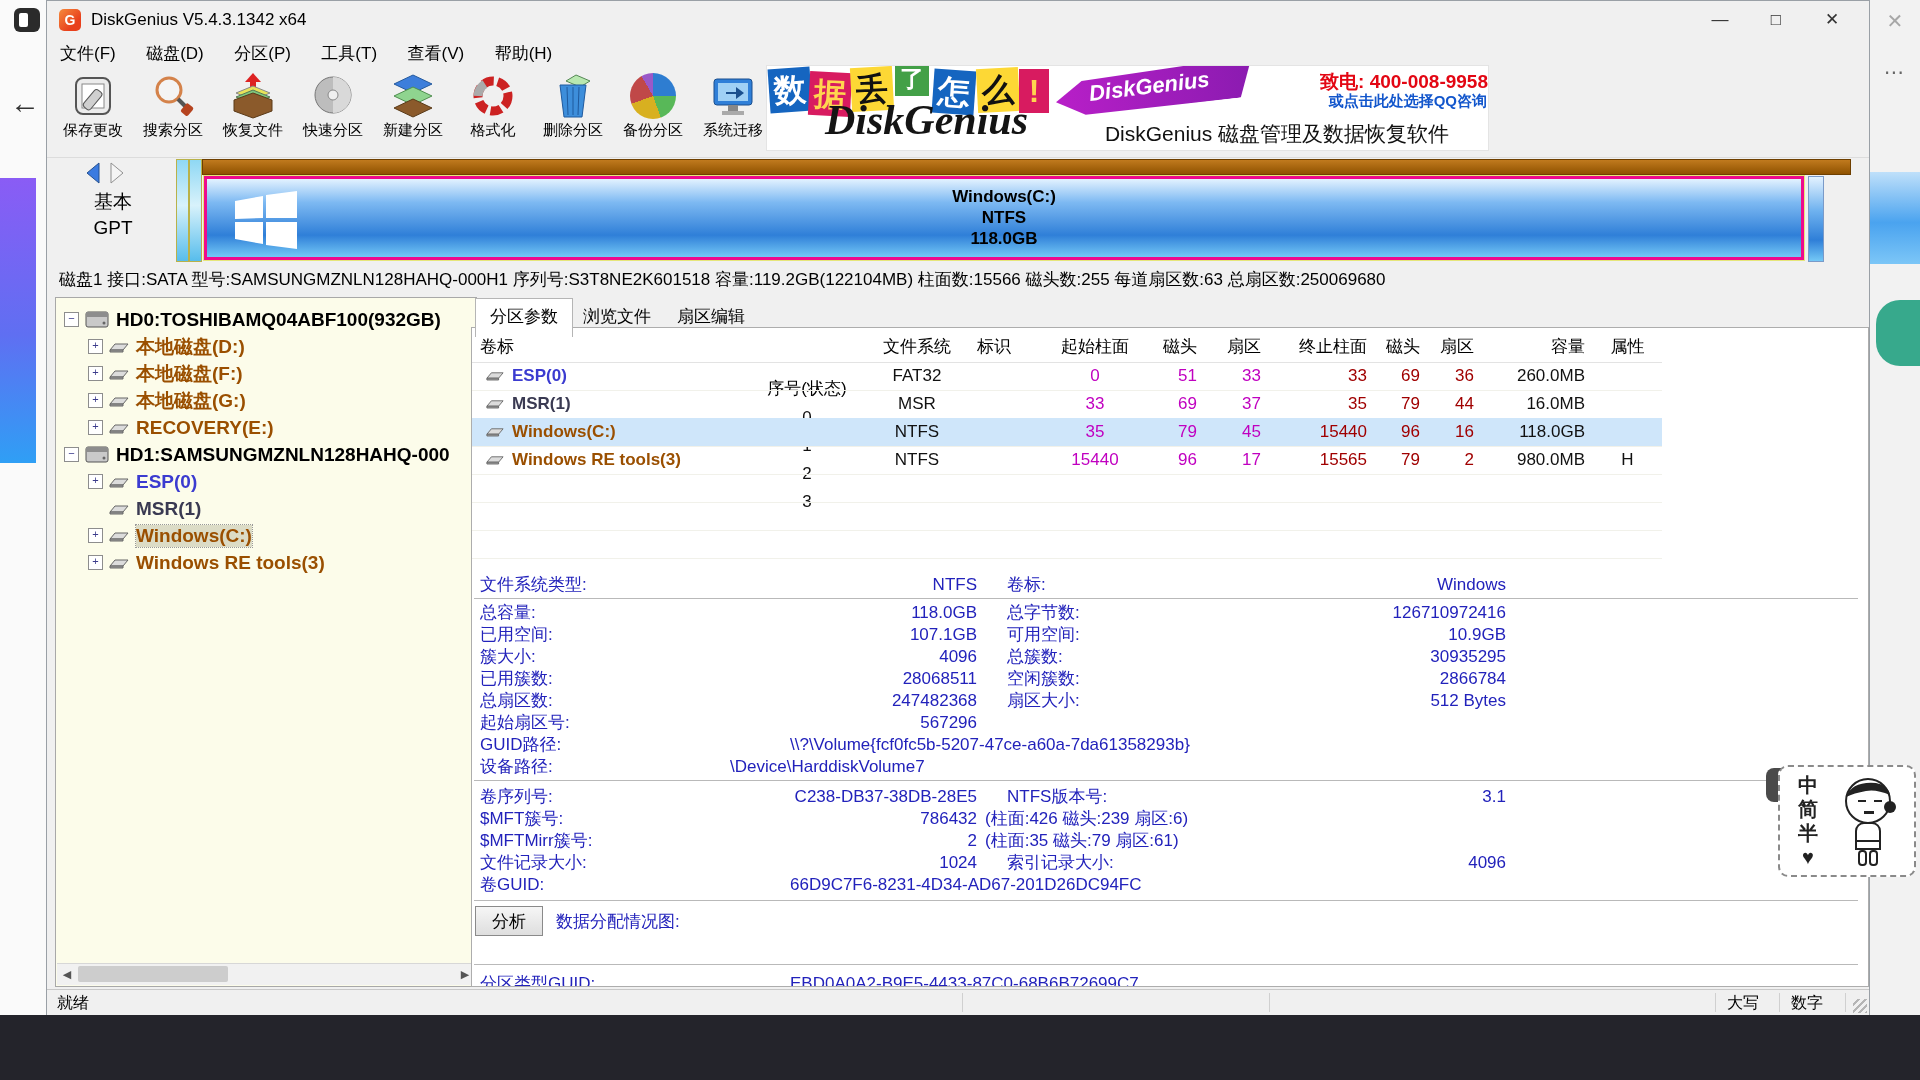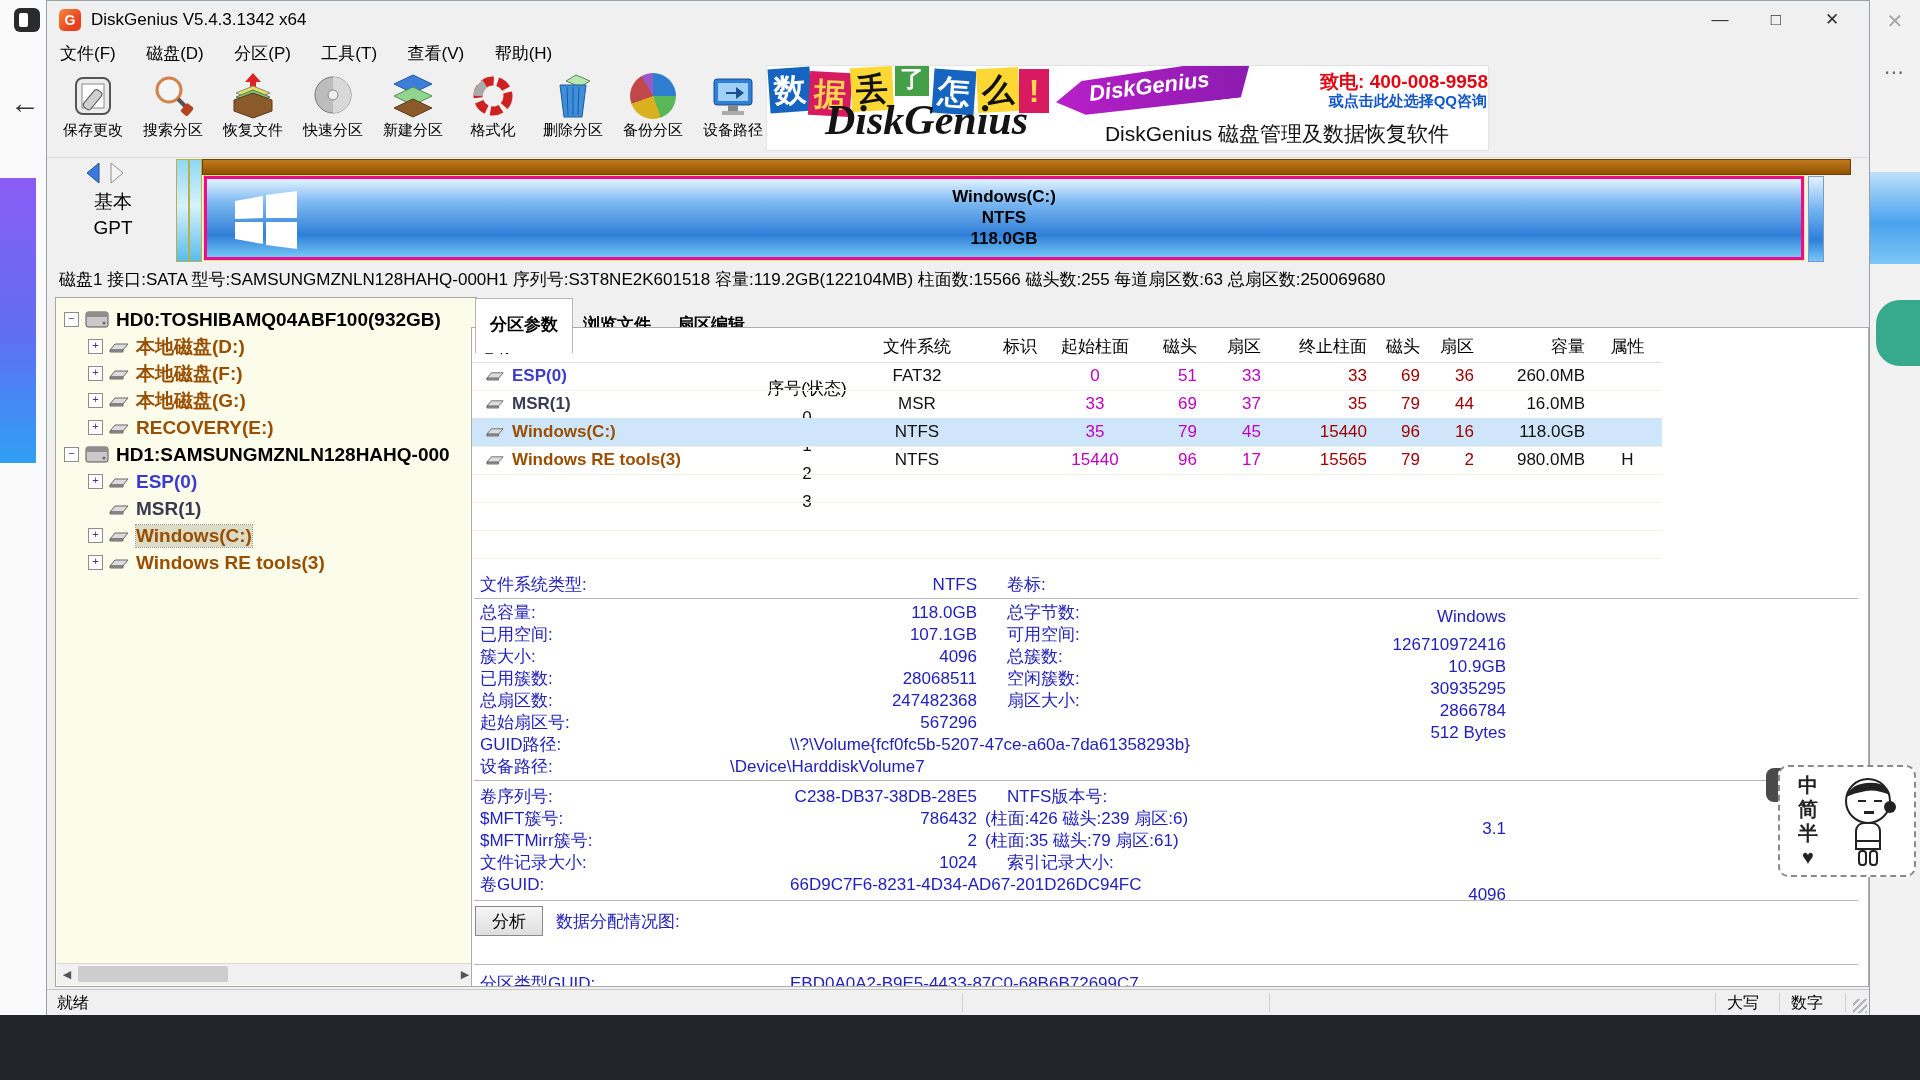--- a/index.html
+++ b/index.html
@@ -71,52 +71,52 @@
   .noexp{display:inline-block;width:15px;margin-right:6px;}
   .tico{margin-right:7px;flex:none;}
   .t-disk{color:#000;} .t-brown{color:var(--tree-brown);} .t-blue{color:var(--tree-blue);} .t-dark{color:#3a3a52;}
   .tsel{background:#dcdcc6;outline:1px dotted #999;}
   #treescroll{position:absolute;left:1px;bottom:1px;width:418px;height:21px;background:#f1f1f1;border-top:1px solid #d7d7d7;}
   #treescroll .sbtn{position:absolute;top:0;width:20px;height:20px;background:#f1f1f1;color:#555;font-size:11px;text-align:center;line-height:20px;}
   #treescroll .thumb{position:absolute;left:21px;top:2px;width:150px;height:16px;background:#cdcdcd;border-radius:2px;}
   
   #rpanel{left:424px;top:296px;width:1398px;height:690px;}
   #tabs{position:absolute;left:0;top:0;height:30px;width:100%;}
-  .tab{position:absolute;top:2px;height:28px;line-height:28px;padding:12px 14px;font-size:17px;color:#000;font-weight:bold;}
+  .tab{position:absolute;top:2px;height:28px;line-height:28px;padding:4px 14px;font-size:17px;color:#000;}
   .tab.active{background:#fff;border:1px solid #b5b5b5;border-bottom:none;top:1px;height:30px;z-index:2;}
   #rcontent{position:absolute;left:0;top:30px;width:1398px;height:660px;background:#fff;border:1px solid #adadad;box-sizing:border-box;overflow:hidden;}
   
   .hrow,.trowx{position:absolute;left:0;width:1190px;height:28px;font-size:17px;}
   .hrow{top:4px;height:30px;border-bottom:1px solid #e3e3e3;color:#000;}
   .hrow span,.trowx span{position:absolute;top:0;line-height:28px;white-space:nowrap;}
   .hrow span{line-height:30px;}
   .c0{left:8px;width:280px;text-align:left;}
   .c1{left:290px;width:90px;text-align:center;margin-top:42px;}
   .c2{left:395px;width:100px;text-align:center;}
-  .c3{left:505px;width:60px;text-align:right;}
+  .c3{left:505px;width:60px;text-align:left;}
   .c4{left:578px;width:90px;text-align:center;}
   .c5{left:678px;width:47px;text-align:right;}
   .c6{left:738px;width:51px;text-align:right;}
   .c7{left:808px;width:87px;text-align:right;}
   .c8{left:903px;width:45px;text-align:right;}
   .c9{left:958px;width:44px;text-align:right;}
   .c10{left:1018px;width:95px;text-align:right;}
   .c11{left:1128px;width:55px;text-align:center;}
   .trowx{border-bottom:1px solid #f1f1ea;}
   .r0{top:34px;} .r1{top:62px;} .r2{top:90px;background:var(--selected-row);} .r3{top:118px;}
   .e0{top:146px;} .e1{top:174px;} .e2{top:202px;}
   .cs{color:var(--chs-start);} .ce{color:var(--chs-end);}
   .pname{font-weight:bold;} .pn-blue{color:var(--tree-blue);} .pn-dark{color:#3a3a52;} .pn-brown{color:var(--tree-brown);}
   .pico{position:absolute;left:14px;top:8px;}
   .pnl{position:absolute;left:40px;top:0;line-height:28px;}
   
   .drow{position:absolute;left:0;width:1390px;height:22px;font-size:17px;color:var(--detail-blue);}
   .drow span{position:absolute;top:0;line-height:22px;white-space:nowrap;}
   .l1{left:8px;} .v1{left:8px;width:497px;text-align:right;}
-  .l2{left:535px;} .v2{left:534px;width:500px;text-align:right;margin-top:32px;}
+  .l2{left:535px;} .v2{left:534px;width:500px;text-align:right;}
   .vlong{left:318px;} .vdev{left:258px;} .suffix{left:513px;}
   .divider{position:absolute;left:2px;width:1384px;height:0;border-top:1px solid #b9b9b9;}
   #analyzebtn{position:absolute;left:3px;top:578px;width:68px;height:30px;background:linear-gradient(180deg,#f6f6f6,#dedede);
       border:1px solid #8a8a8a;font-size:17px;color:#000;text-align:center;line-height:28px;box-sizing:border-box;}
   #alloclabel{position:absolute;left:84px;top:578px;line-height:32px;font-size:17px;color:var(--detail-blue);}
   
   #statusbar{left:0;top:988px;width:100%;height:26px;background:#f0f0f0;border-top:1px solid #c8c8c8;font-size:16px;color:#000;box-sizing:border-box;}
   #statusbar .ready{position:absolute;left:10px;line-height:25px;}
   .ssep{position:absolute;top:3px;width:1px;height:19px;background:#d0d0d0;}
   #statusbar .caps{position:absolute;left:1680px;line-height:25px;}
@@ -232,21 +232,21 @@
         <span class="tlabel">备份分区</span>
       </div>
       <div class="tbtn" style="left:646px">
         <svg class="ticon" viewBox="0 0 46 46">
             <rect x="4" y="6" width="38" height="26" rx="3" fill="#2f7fd8" stroke="#1a4f8e"></rect>
             <rect x="8" y="10" width="30" height="18" fill="#9fd0f5"></rect>
             <rect x="18" y="32" width="10" height="6" fill="#888"></rect>
             <rect x="12" y="38" width="22" height="4" fill="#aaa"></rect>
             <polygon points="16,19 26,19 26,14 34,20 26,26 26,21 16,21" fill="#1a4f8e"></polygon>
           </svg>
-        <span class="tlabel">设备路径</span>
+        <span class="tlabel">系统迁移</span>
       </div>
 
       <div class="abs" id="banner" style="left:719px;top:-4px;">
         <span class="tile" style="left:2px;top:2px;background:#1565c0;color:#fff;transform:rotate(-4deg)">数</span>
         <span class="tile" style="left:42px;top:6px;background:#d81b60;color:#ffd54f;transform:rotate(3deg)">据</span>
         <span class="tile" style="left:84px;top:1px;background:#fdd835;color:#111;transform:rotate(-3deg)">丢</span>
         <span class="tile" style="left:128px;top:-4px;width:34px;height:34px;line-height:34px;font-size:24px;background:#43a047;color:#fff">了</span>
         <span class="tile" style="left:166px;top:4px;background:#1565c0;color:#fff;transform:rotate(4deg)">怎</span>
         <span class="tile" style="left:210px;top:2px;background:#fdd835;color:#111;transform:rotate(-3deg)">么</span>
         <span class="tile" style="left:252px;top:3px;width:30px;background:#d81b60;color:#ffd54f">!</span>

